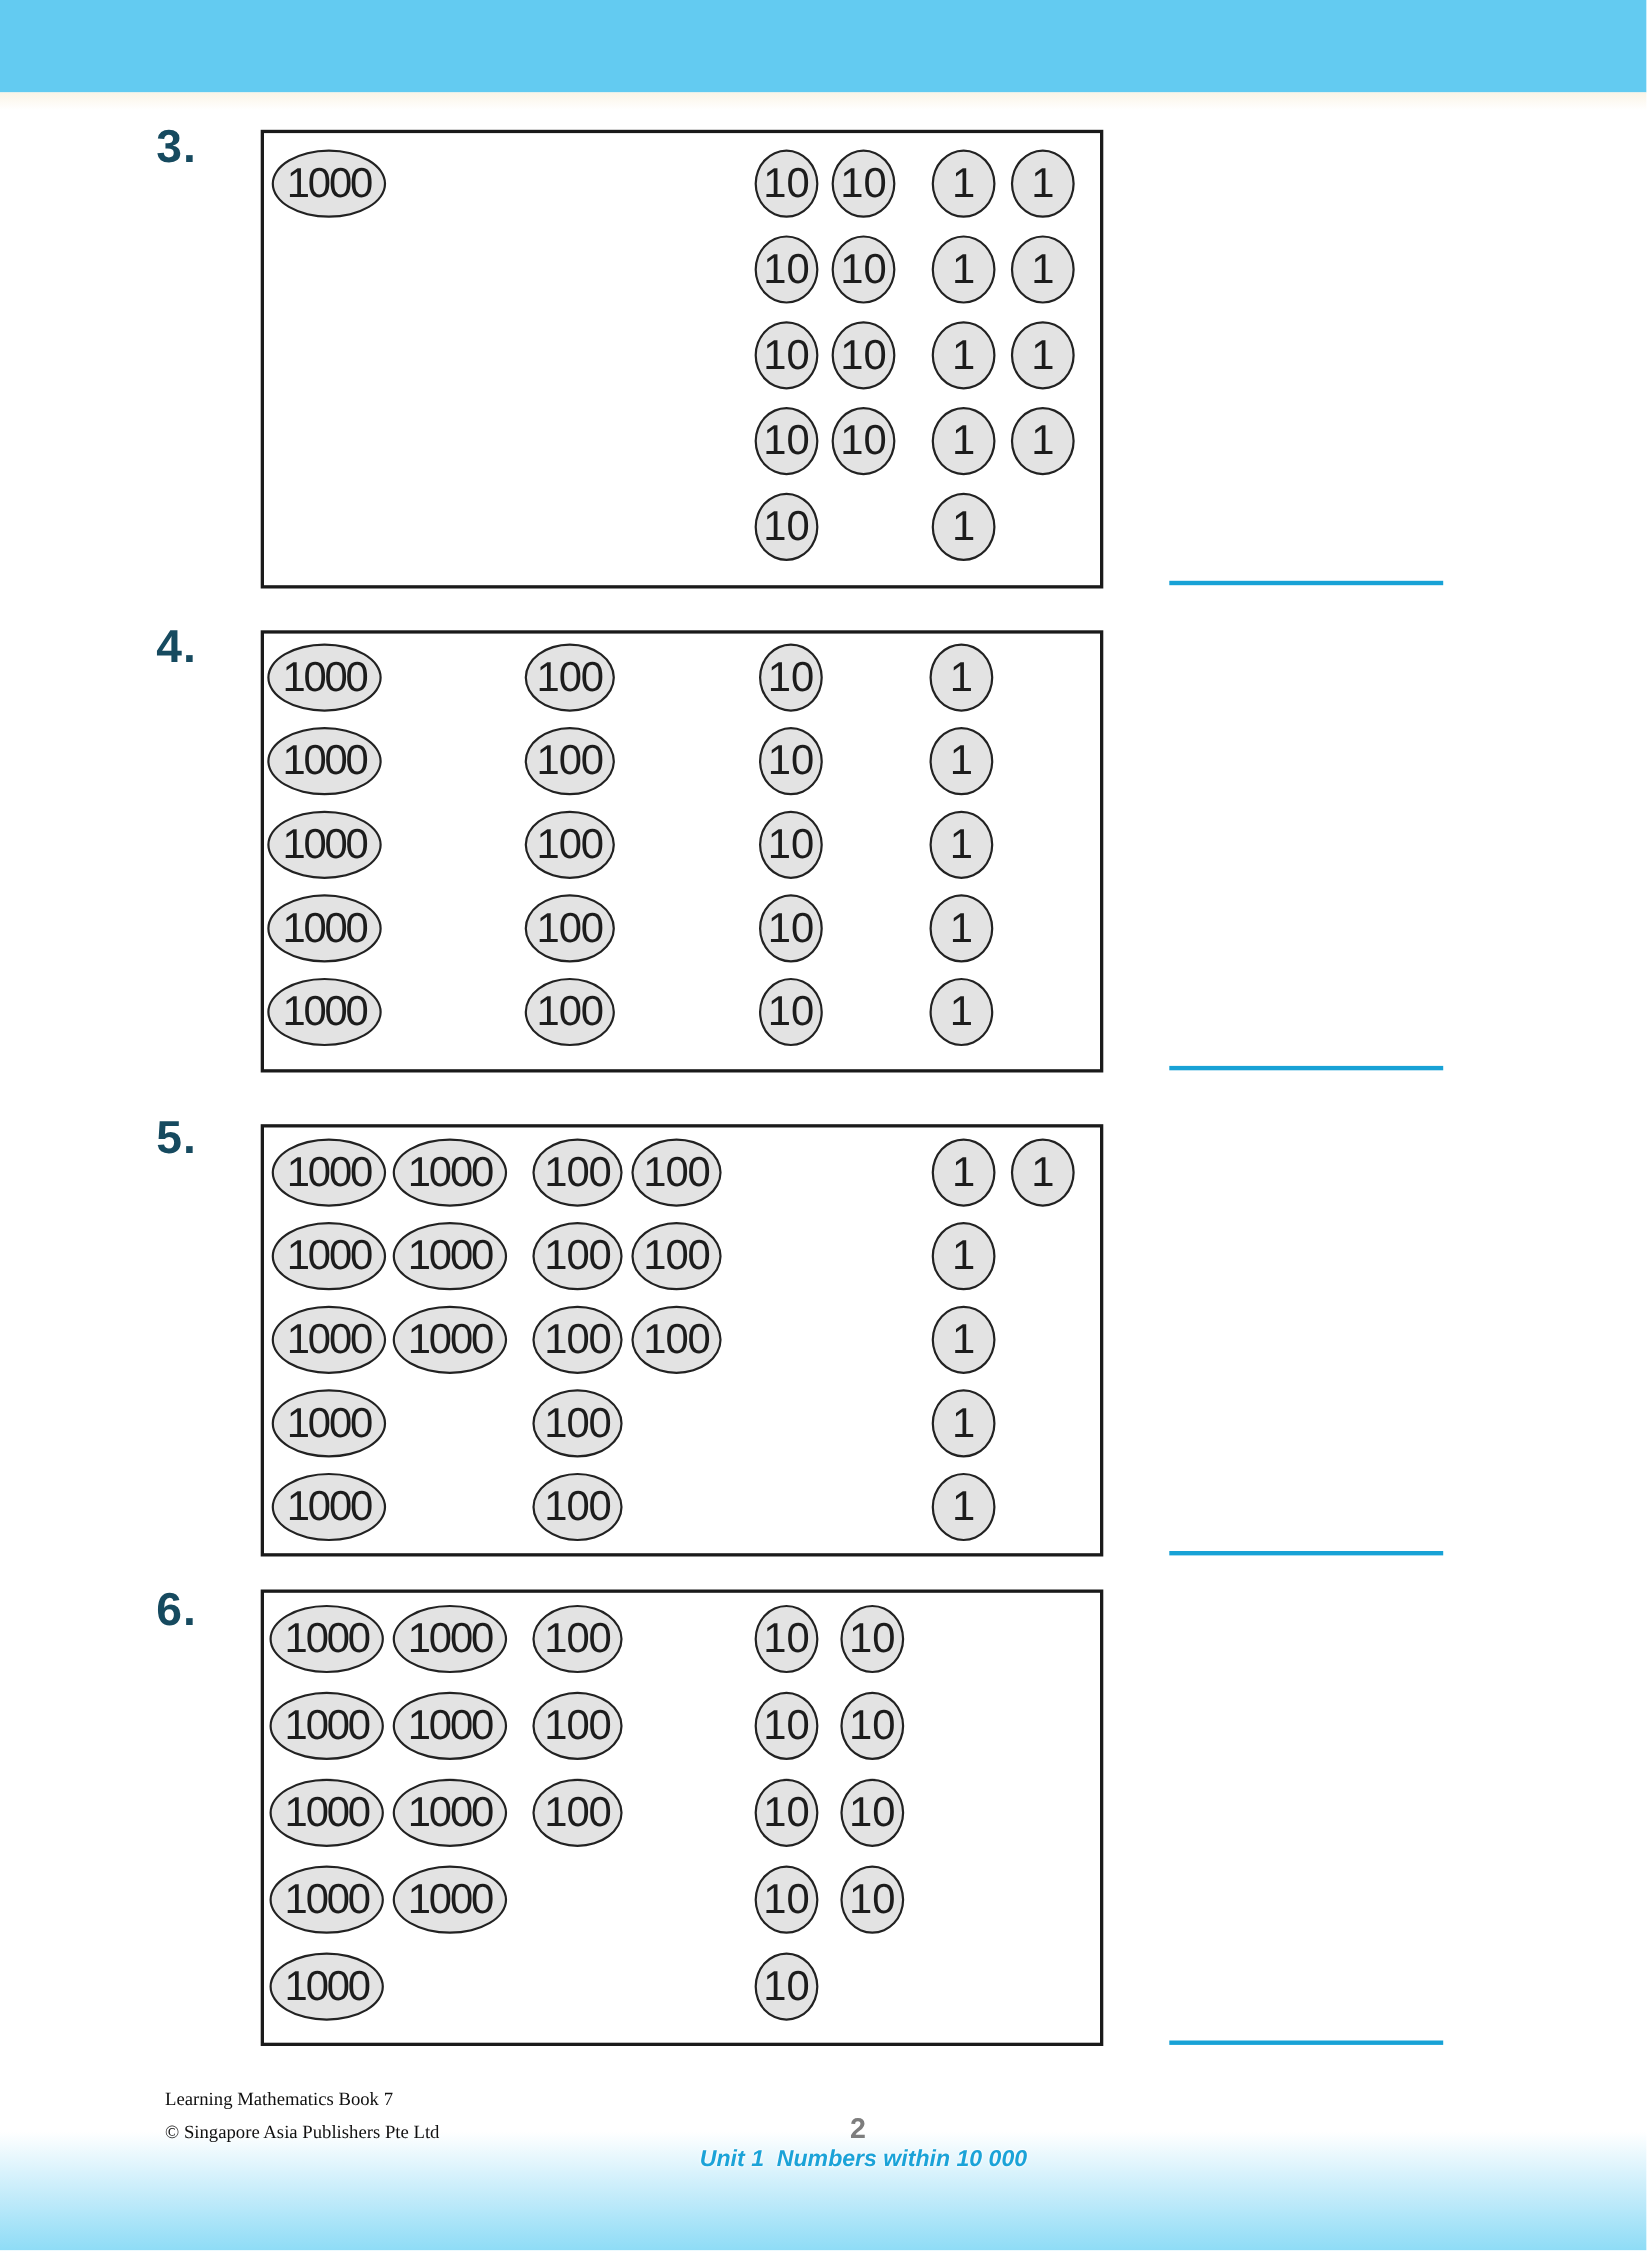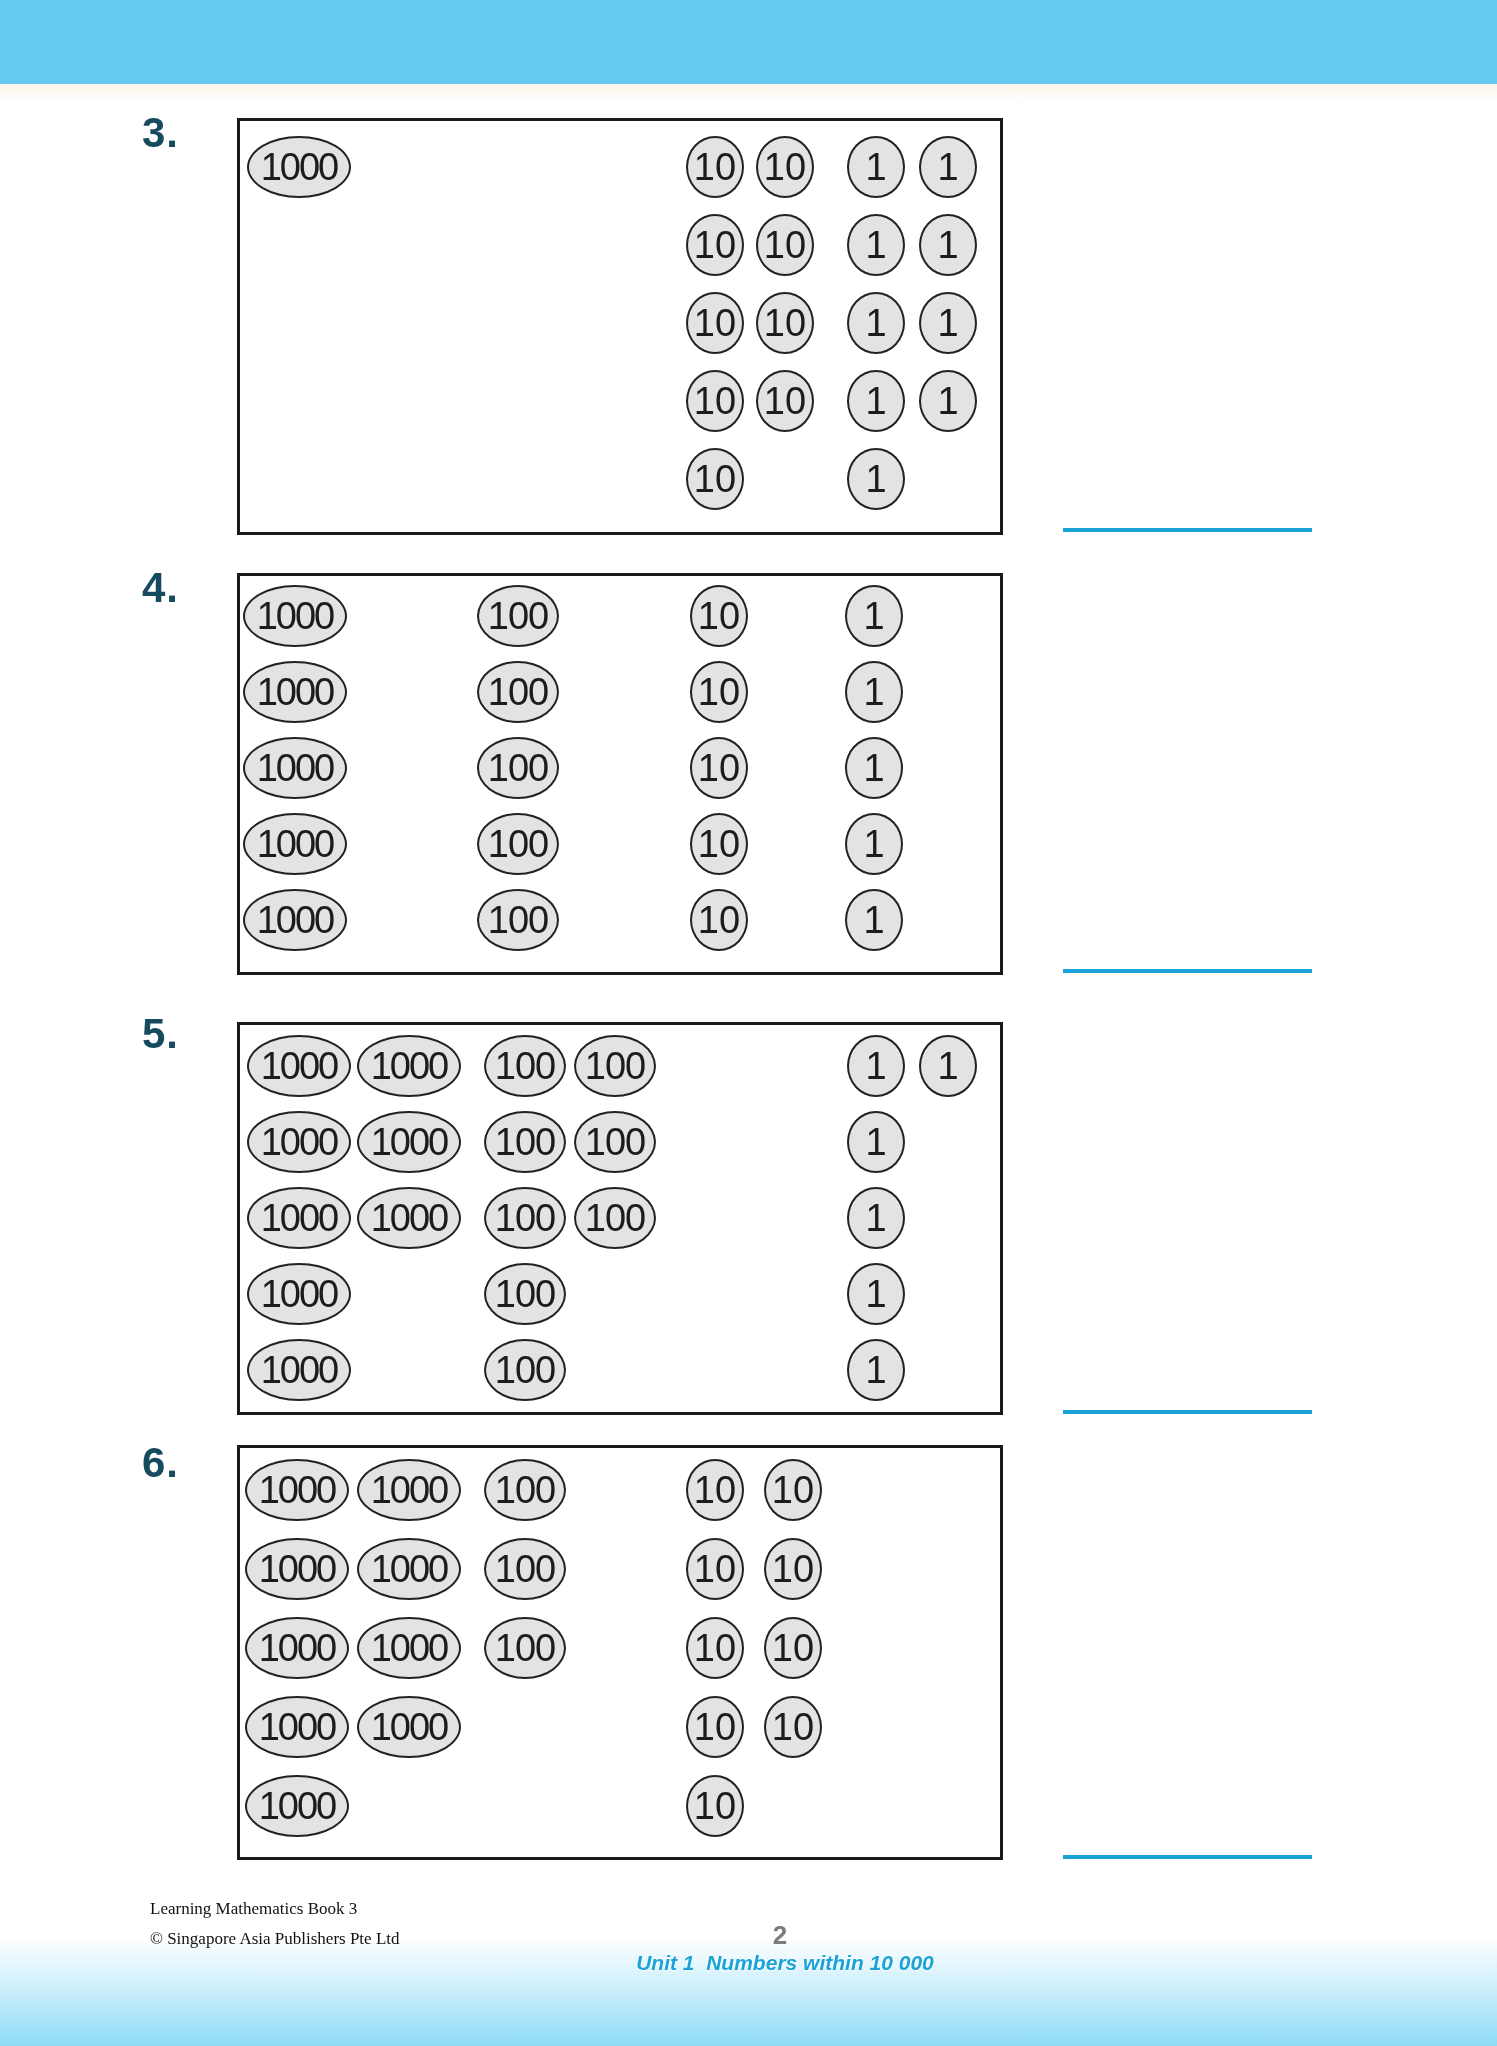--- a/index.html
+++ b/index.html
@@ -171,17 +171,17 @@
         </div>
         <div class="disc-row" style="top: 327px;">
           <div class="disc len4" style="left: 5px; width: 104px;">1000</div>
           <div class="disc len2" style="left: 446px; width: 58px;">10</div>
         </div>
       </div>
       <div class="answer-line" style="top: 1855px;"></div>
     </div>
 
   <div class="footer-band"></div>
-  <div class="foot-serif" style="top:1899px;">Learning Mathematics Book 3</div>
+  <div class="foot-serif" style="top:1899px;">Learning Mathematics Book 7</div>
   <div class="foot-serif" style="top:1929px;">© Singapore Asia Publishers Pte Ltd</div>
   <div class="page-num">2</div>
   <div class="unit-label">Unit 1&nbsp; Numbers within 10 000</div>
 </div>
 
 </body></html>

